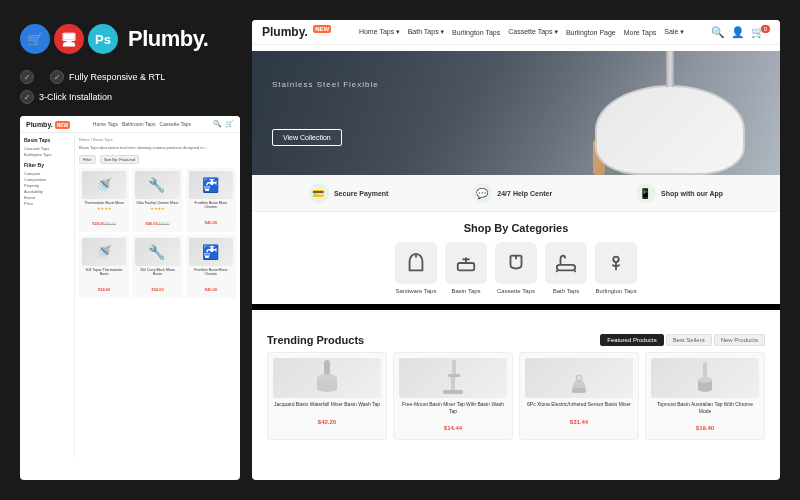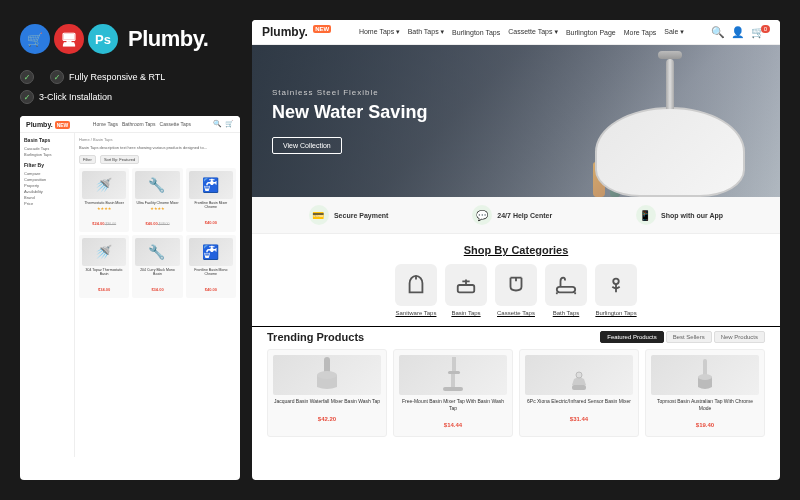--- a/index.html
+++ b/index.html
@@ -315,25 +315,26 @@
       font-size: 6px;
       padding: 1px 3px;
       border-radius: 8px;
       margin-left: -4px;
       vertical-align: top;
     }
 
     
     .hero-banner {
       background: linear-gradient(135deg, #4a5568 0%, #6b7280 40%, #9ca3af 70%, #b0b8c0 100%);
-      height: 152px;
+      height: 124px;
       position: relative;
       overflow: hidden;
       display: flex;
       align-items: center;
+      margin-top: 6px;
     }
 
     .hero-overlay {
       position: absolute;
       top: 0; left: 0; right: 0; bottom: 0;
       background: linear-gradient(to right, rgba(40,50,60,0.8) 0%, rgba(40,50,60,0.4) 50%, transparent 100%);
     }
 
     .hero-content {
       position: relative;
@@ -438,21 +439,20 @@
     .feature-strip-text {
       font-size: 7px;
       color: #333;
       font-weight: bold;
     }
 
     
     .categories-section {
       padding: 10px 15px;
       background: white;
-      text-decoration: underline;
     }
 
     .section-title {
       font-size: 11px;
       font-weight: 700;
       color: #222;
       text-align: center;
       margin-bottom: 8px;
     }
 
@@ -484,22 +484,22 @@
 
     .category-label {
       font-size: 6px;
       color: #444;
       text-align: center;
     }
 
     
     .trending-section {
       background: white;
-      padding: 4px 15px;
-      border-top: 1px solid #000000;
+      padding: 24px 15px;
+      border-top: 6px solid #000000;
     }
 
     .trending-header {
       display: flex;
       align-items: center;
       justify-content: space-between;
       margin-bottom: 6px;
     }
 
     .trending-tabs {
@@ -731,21 +731,21 @@
         <span class="store-icon">👤</span>
         <span class="store-icon">🛒<sup class="cart-count">0</sup></span>
       </div>
     </div>
 
     <div class="hero-banner">
       <div class="hero-overlay"></div>
       <div class="hero-content">
         <div class="hero-subtitle">Stainless Steel Flexible</div>
         <div class="hero-title">
-          <span>New Water Saving</span><br>
+          <br>
         </div>
         <button class="hero-btn">View Collection</button>
       </div>
 
       <div class="hero-bottles">
         <div class="bottle"></div>
         <div class="bottle-tall"></div>
       </div>
 
       <div class="hero-faucet-deco">

